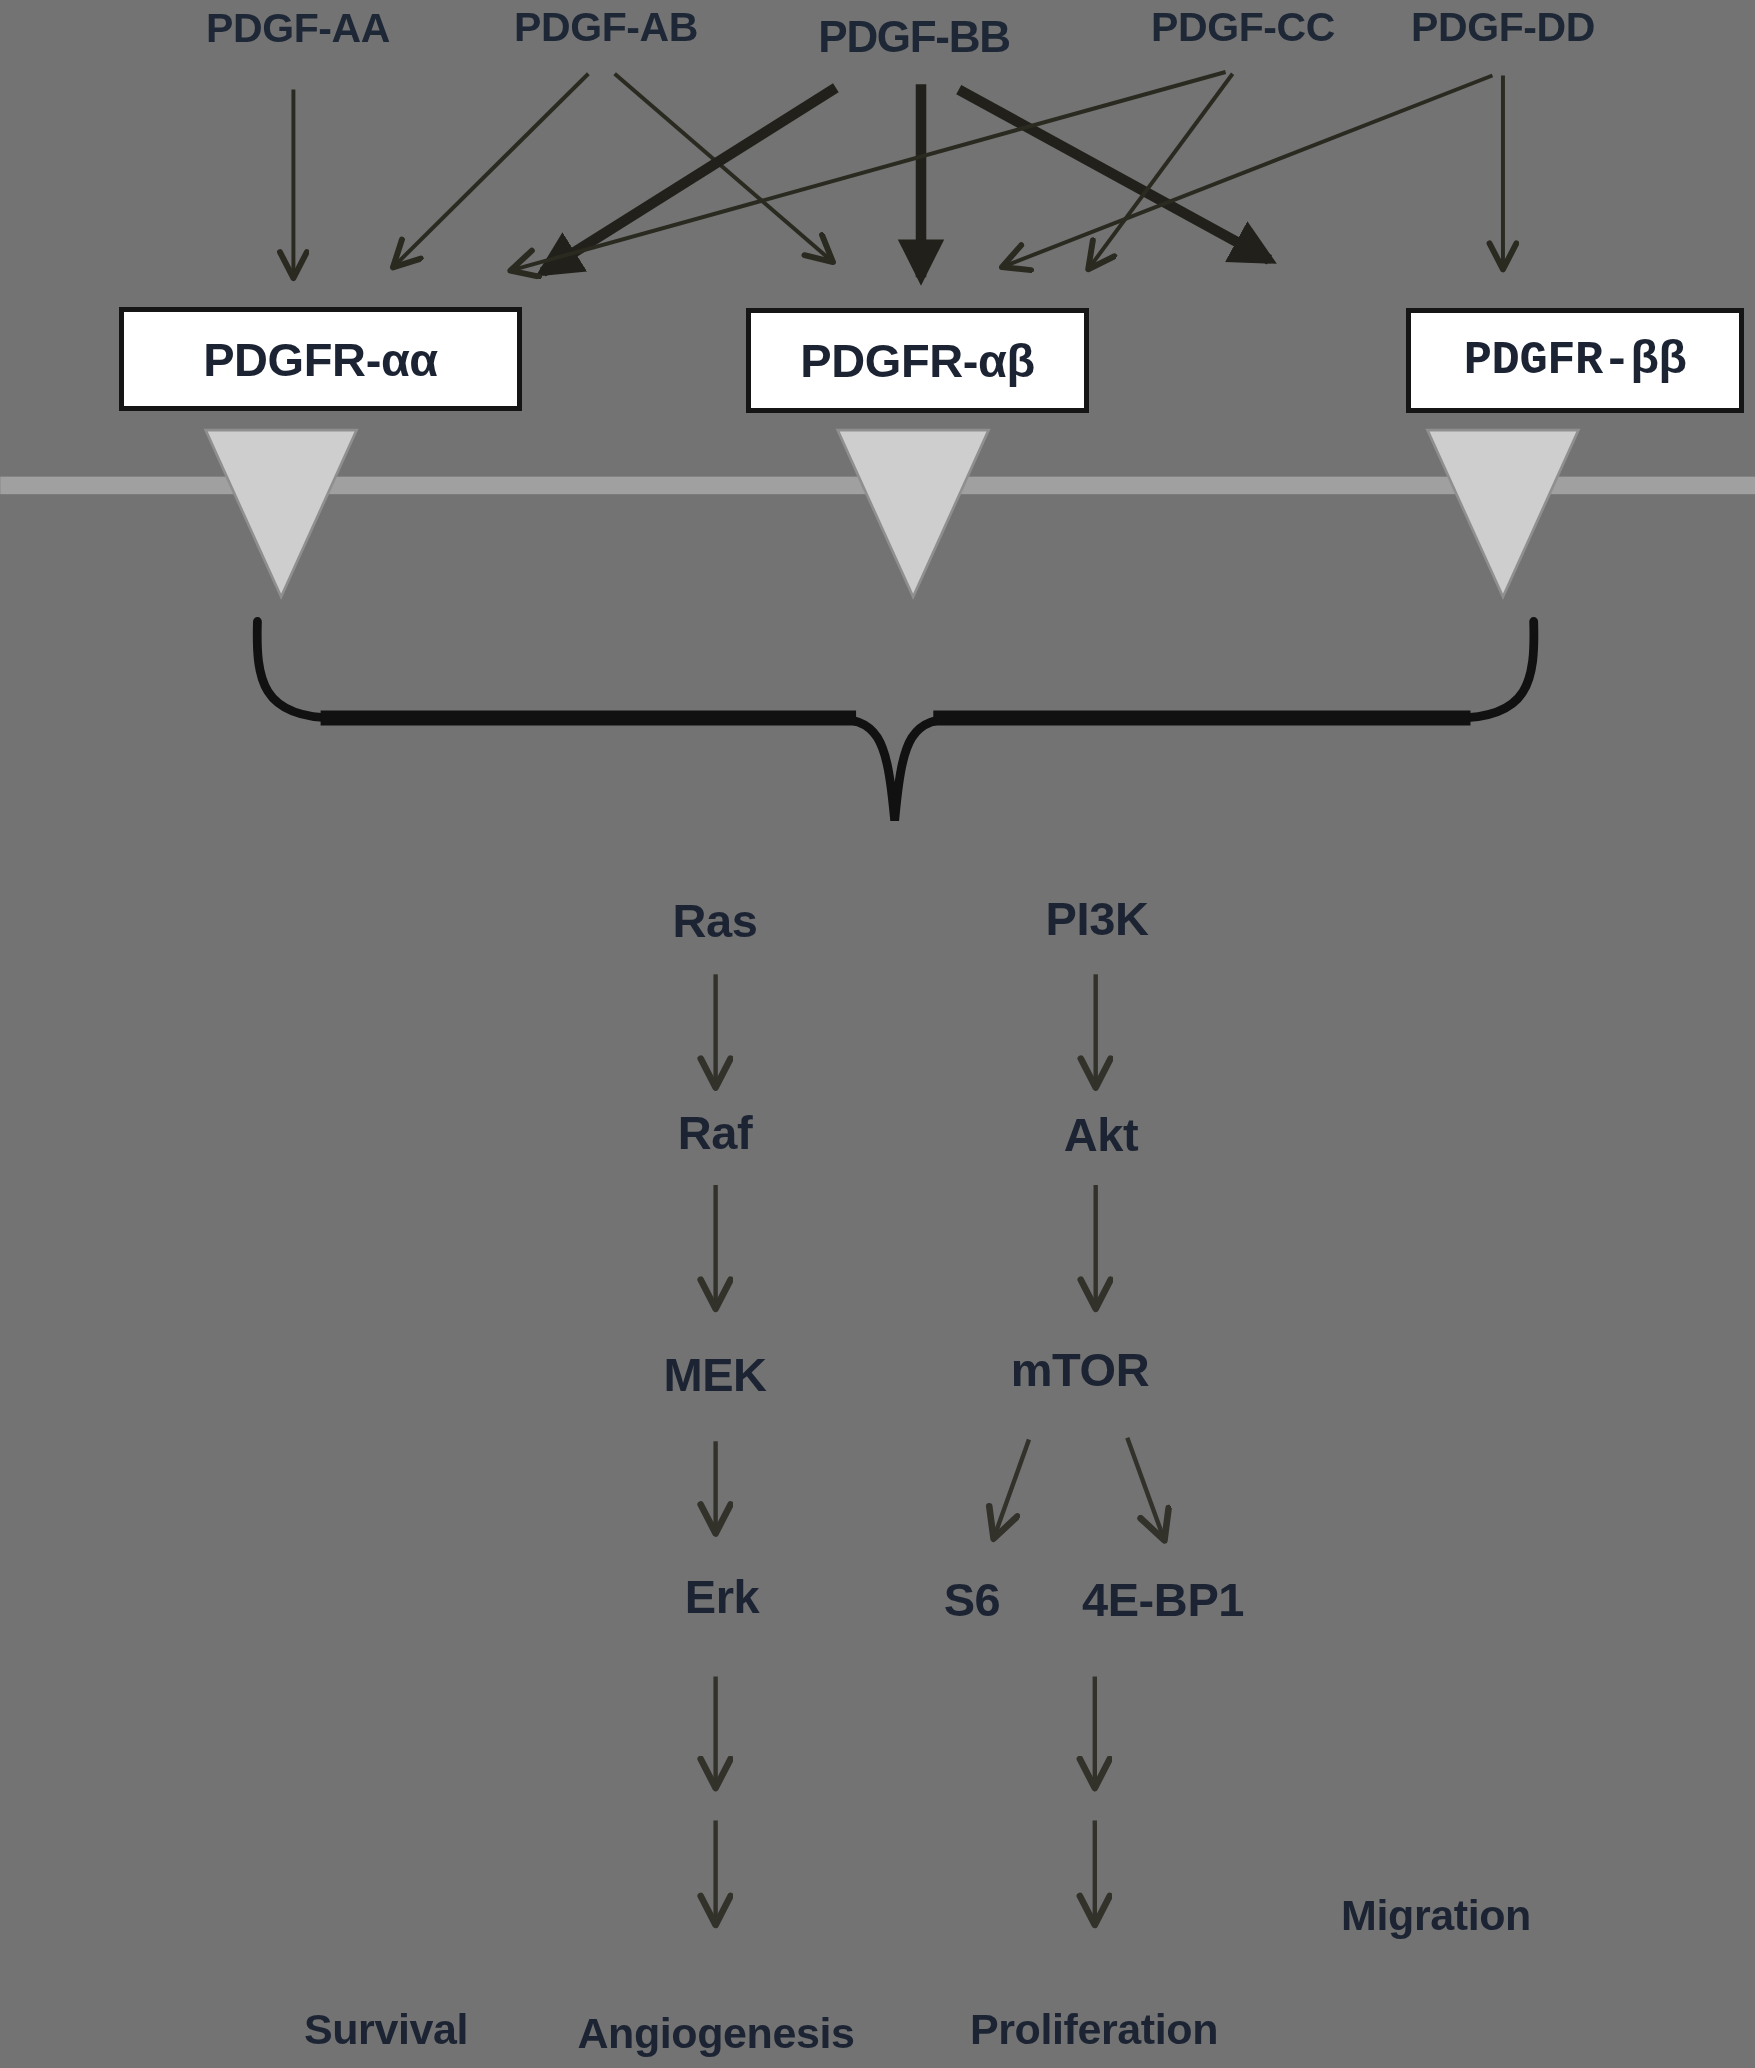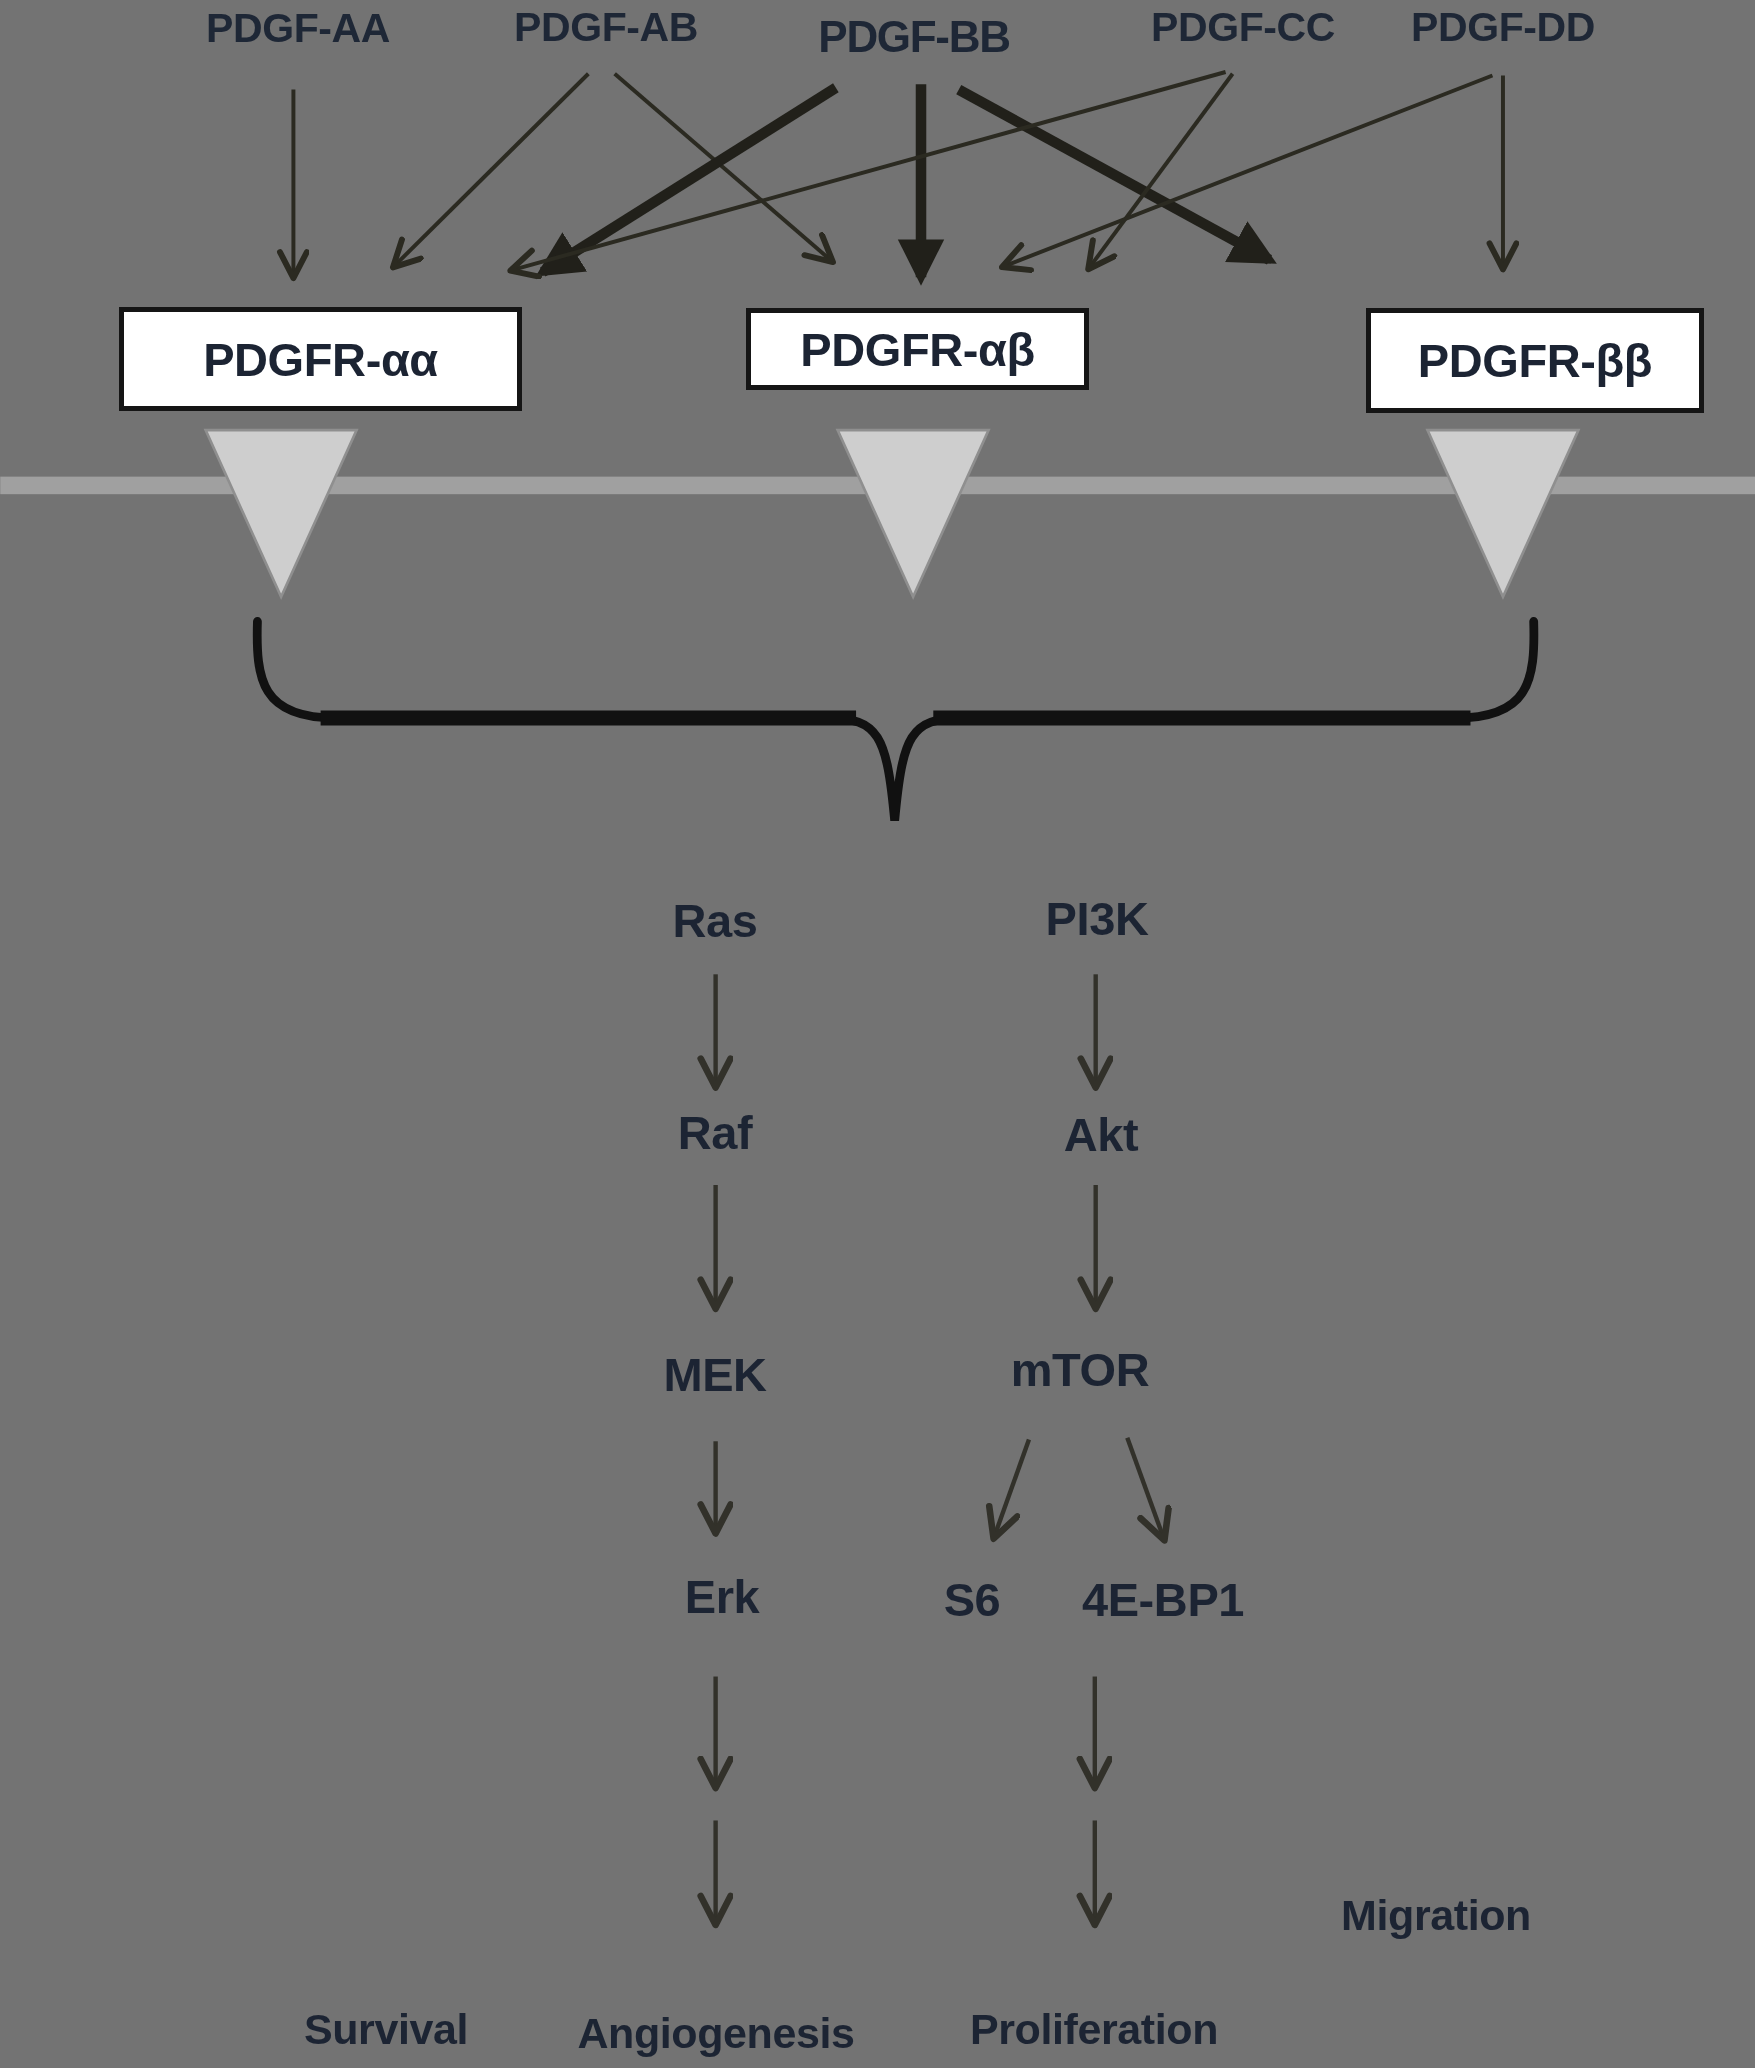--- a/index.html
+++ b/index.html
@@ -91,24 +91,24 @@
 
   <div class="lbl ligand" style="left:298px;top:28px;">PDGF-AA</div>
   <div class="lbl ligand" style="left:606px;top:27px;">PDGF-AB</div>
   <div class="lbl ligand em" style="left:914px;top:37px;">PDGF-BB</div>
   <div class="lbl ligand" style="left:1243px;top:27px;">PDGF-CC</div>
   <div class="lbl ligand" style="left:1503px;top:27px;">PDGF-DD</div>
 
   <div class="rbox" style="left:119px;top:307px;width:403px;height:104px;">
     <span>PDGFR-αα</span>
   </div>
-  <div class="rbox" style="left:746px;top:308px;width:343px;height:82px;">
+  <div class="rbox" style="left:746px;top:308px;width:343px;height:105px;">
     <span>PDGFR-αβ</span>
   </div>
-  <div class="rbox" style="left:1366px;top:308px;width:338px;height:105px;">
+  <div class="rbox" style="left:1406px;top:308px;width:338px;height:105px;font-family:Liberation Mono, monospace;">
     <span>PDGFR-ββ</span>
   </div>
 
   <div class="lbl node" style="left:715px;top:920px;">Ras</div>
   <div class="lbl node" style="left:1097px;top:918px;">PI3K</div>
   <div class="lbl node" style="left:715px;top:1132px;">Raf</div>
   <div class="lbl node" style="left:1101px;top:1134px;">Akt</div>
   <div class="lbl node" style="left:715px;top:1374px;">MEK</div>
   <div class="lbl node" style="left:1080px;top:1369px;text-align:right;">mTOR</div>
   <div class="lbl node" style="left:722px;top:1596px;">Erk</div>

